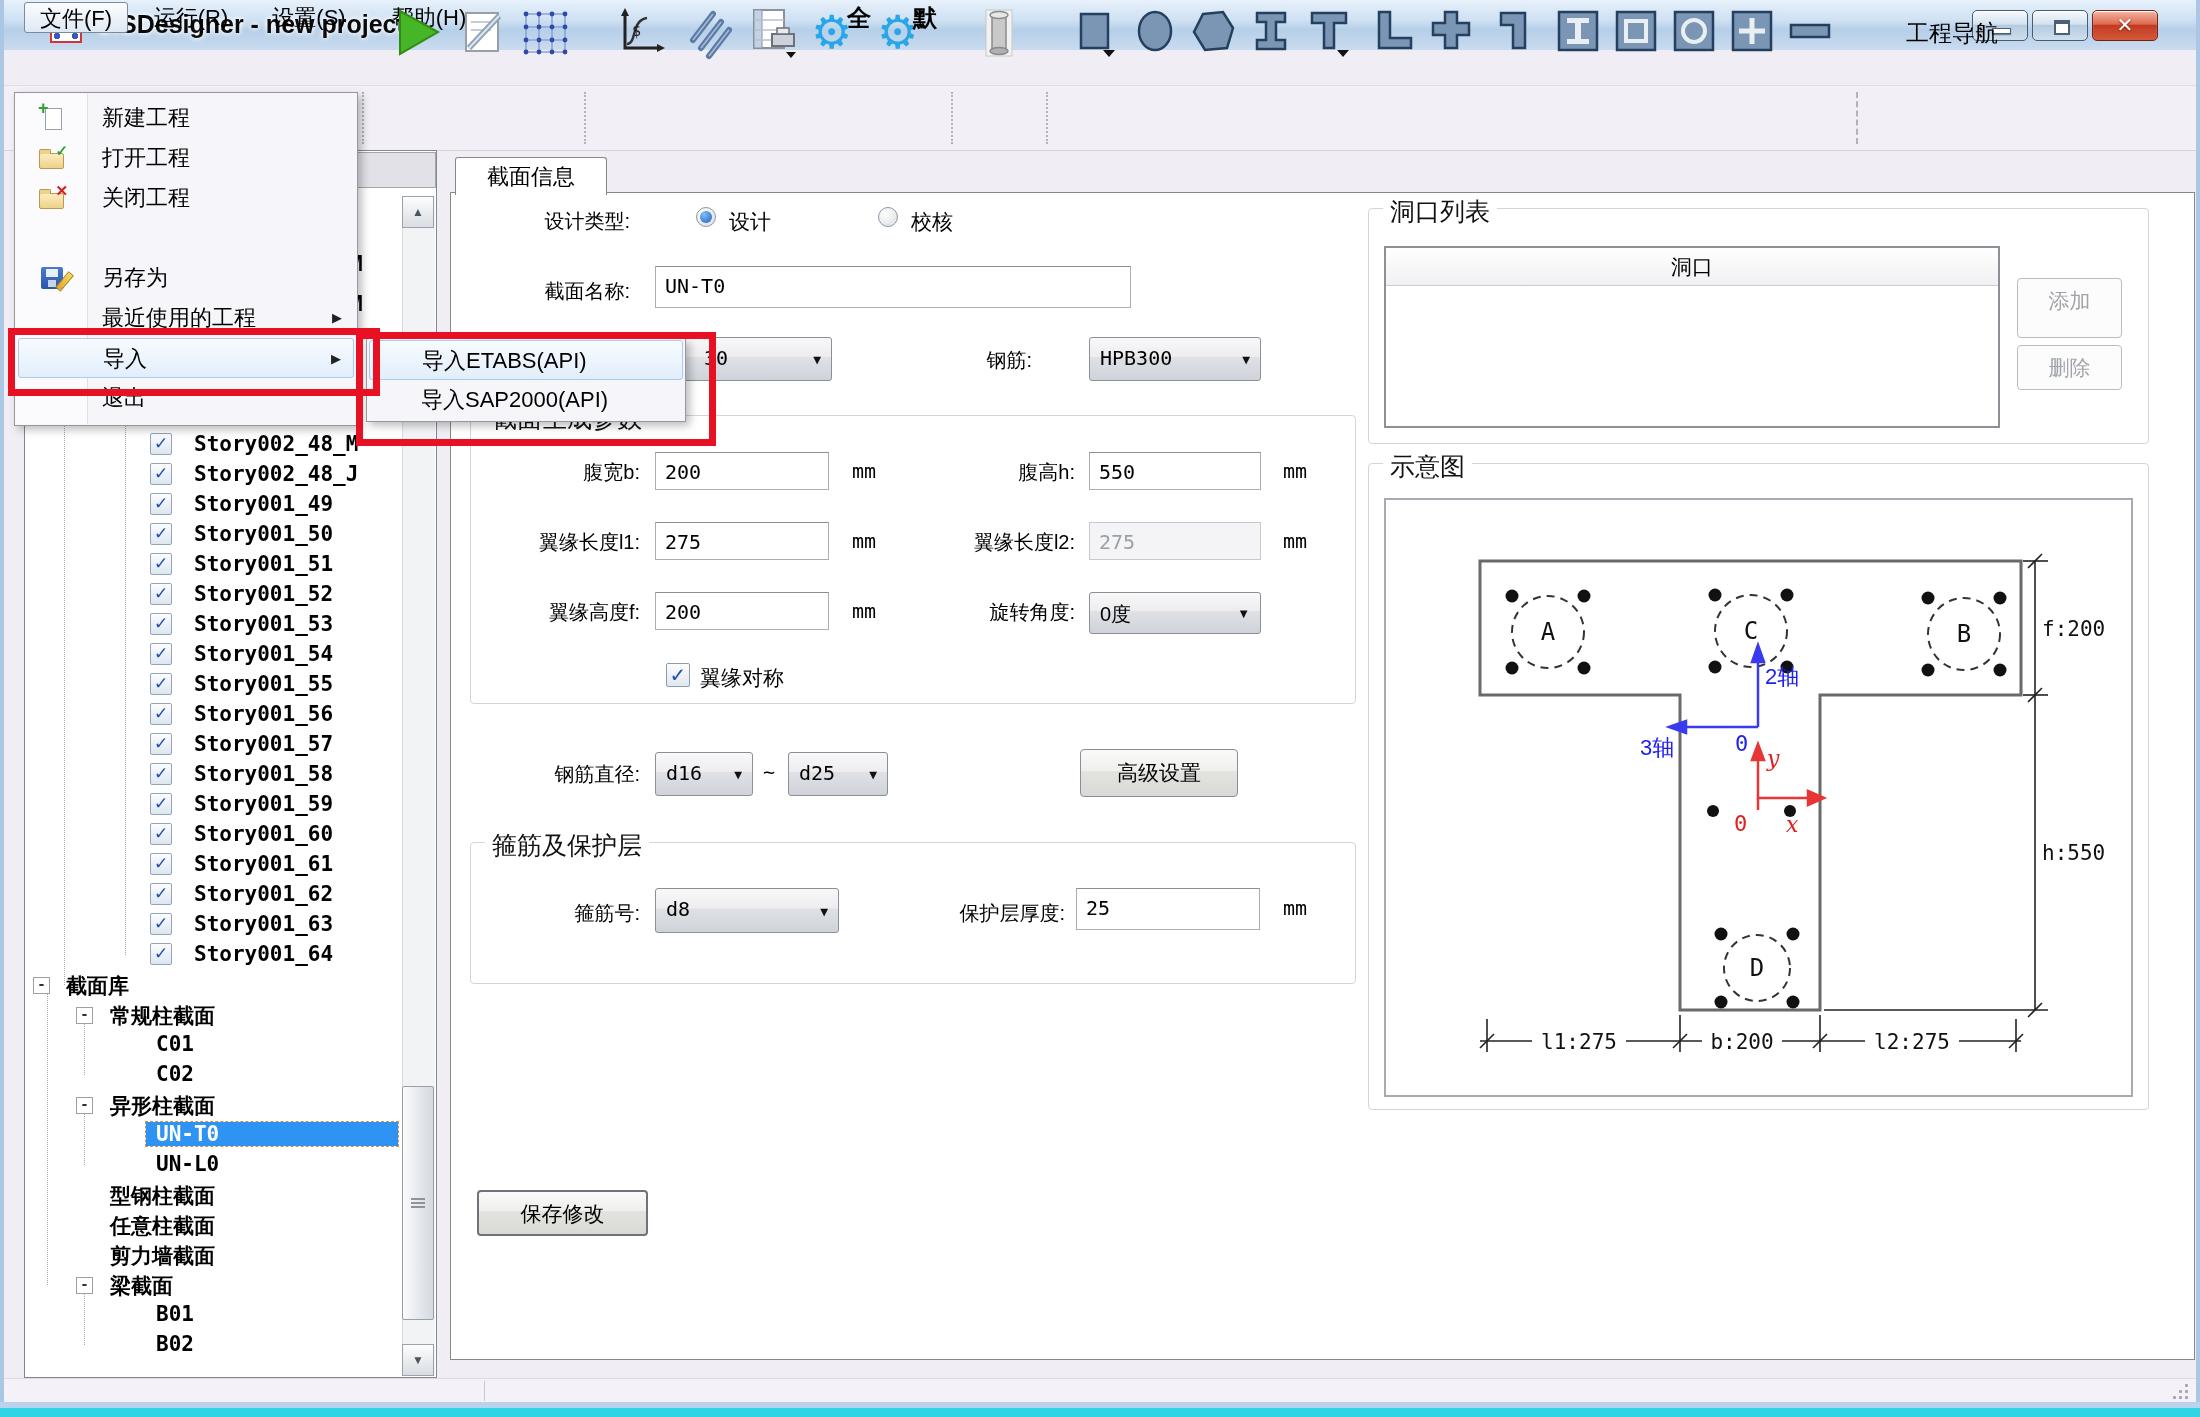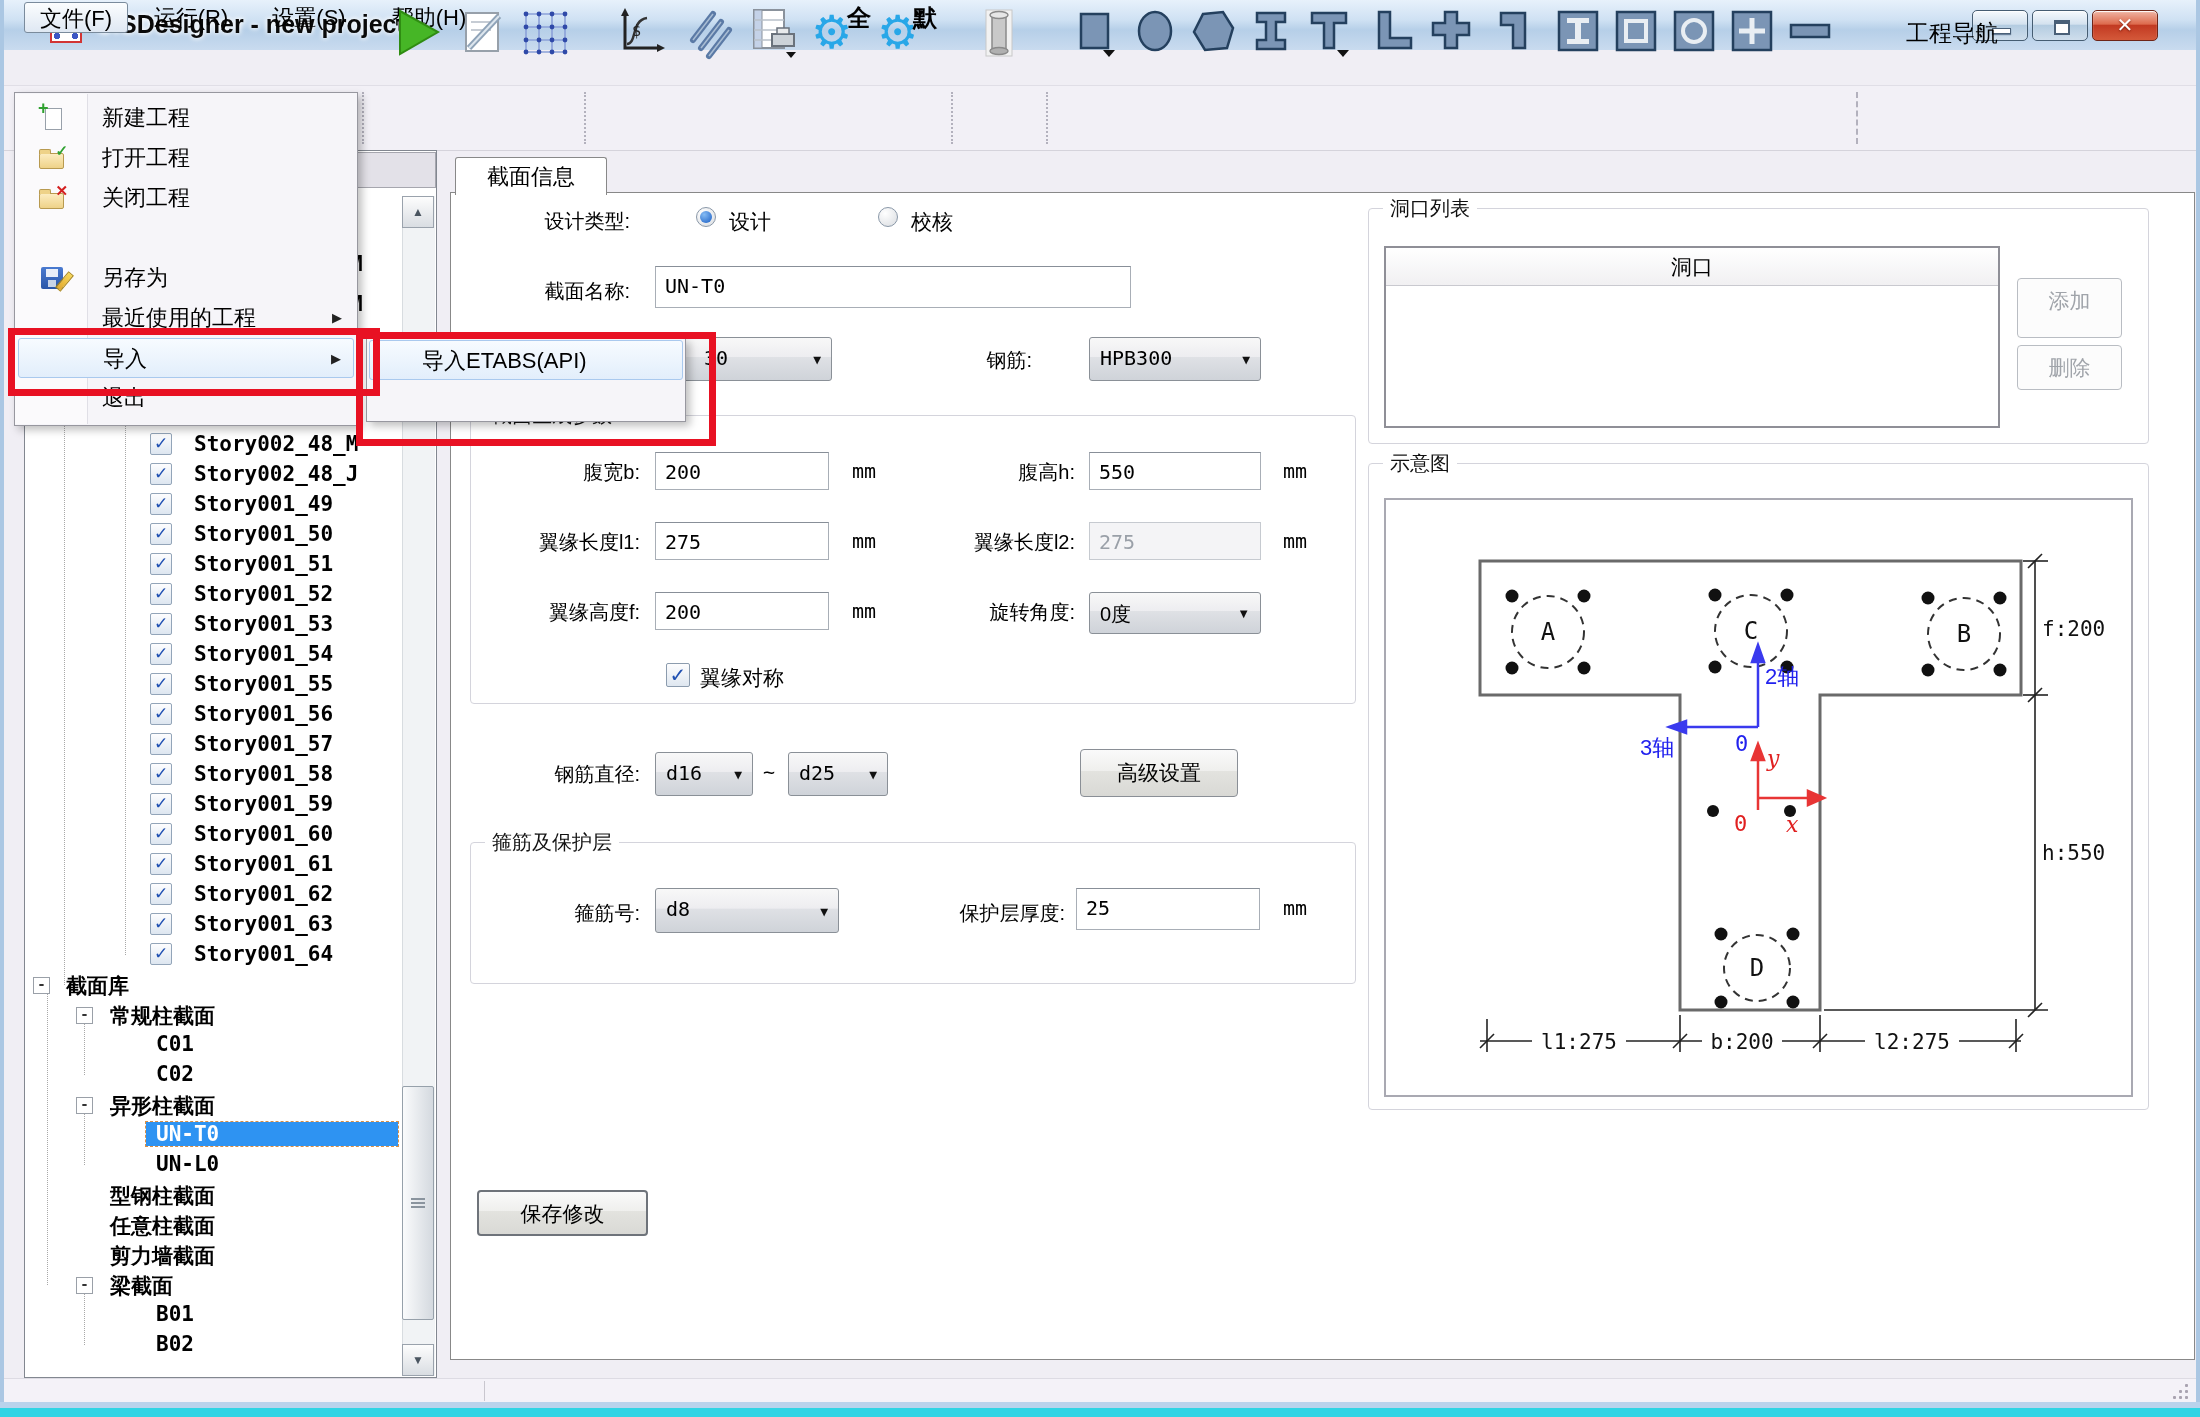--- a/index.html
+++ b/index.html
@@ -79,21 +79,21 @@
   .inp.dis{background:#f4f4f6;color:#9aa0a8;border-color:#c6cad0;}
   .mm{position:absolute;font:20px "DejaVu Sans Mono",monospace;color:#000;z-index:3;}
   .combo{position:absolute;box-sizing:border-box;border:1px solid #8a9097;border-radius:3px;z-index:3;
     background:linear-gradient(#f8f8f8,#ededf0 45%,#dfe1e5 46%,#cfd3d9);font:20px "DejaVu Sans Mono",monospace;padding:8px 10px;color:#000;}
   .combo .arr{position:absolute;right:10px;top:50%;transform:translateY(-50%);font-size:13px;color:#111;}
   .combo.cjk{font-family:"Liberation Sans","DejaVu Sans",sans-serif;}
   .btn{position:absolute;box-sizing:border-box;border:1px solid #8a8f96;border-radius:4px;z-index:3;
     background:linear-gradient(#fafafa,#efefed 45%,#e3e3df 46%,#d9d9d5);font-size:21px;text-align:center;color:#000;}
   .btn.gray{color:#a0a4aa;border-color:#b9bdc3;background:#fcfcfc;}
   .grp{position:absolute;border:1px solid #d4d4dc;border-radius:4px;z-index:2;}
-  .gtitle{position:absolute;top:-14px;left:14px;background:#fff;padding:0 7px;font-size:20px;color:#111;white-space:nowrap;}
+  .gtitle{position:absolute;top:-14px;left:14px;background:#fff;padding:0 7px;font-size:25px;color:#111;white-space:nowrap;}
   .radio{position:absolute;width:20px;height:20px;border-radius:50%;border:1px solid #8a98a8;box-sizing:border-box;
     background:radial-gradient(circle at 35% 30%,#ffffff,#d9dce0);z-index:3;}
   .radio.sel::after{content:'';position:absolute;left:3px;top:3px;right:3px;bottom:3px;border-radius:50%;
     background:radial-gradient(circle at 35% 30%,#86bcf4,#1a5ec4);}
   .cbox{position:absolute;width:24px;height:24px;border:1px solid #8c9cae;border-radius:2px;box-sizing:border-box;
     background:linear-gradient(#fdfdfe,#dfe7f0);color:#2050b2;font-size:20px;line-height:22px;text-align:center;font-weight:bold;z-index:3;}
 
   
   .otable{position:absolute;background:#fff;border:2px solid #8f8f97;box-sizing:border-box;z-index:3;}
   .othead{position:absolute;left:0;top:0;right:0;height:37px;background:linear-gradient(#ffffff,#f1f0f2);
@@ -697,20 +697,21 @@
         <span class="mi-arr">▶</span>
       </div>
       <div class="mitem" style="top: 285px;">
         <span class="mi-ic"></span>
         <span class="mi-lbl">退出</span>
       </div>
     </div>
 
   <div class="submenu" id="import-submenu">
       <div class="smitem hov" style="top: 1px;">导入ETABS(API)</div>
+      <div class="smitem" style="top: 41px;">导入SAP2000(API)</div>
     </div>
 
   <div class="redbox" style="left:8px;top:328px;width:358px;height:54px;"></div>
   <div class="redbox" style="left:356px;top:332px;width:346px;height:100px;"></div>
 
   <div class="statusbar">
     <div class="sdiv"></div>
     <div class="gripdot" style="right:8px;bottom:4px;"></div>
       <div class="gripdot" style="right:8px;bottom:10px;"></div>
     <div class="gripdot" style="right:8px;bottom:16px;"></div>

